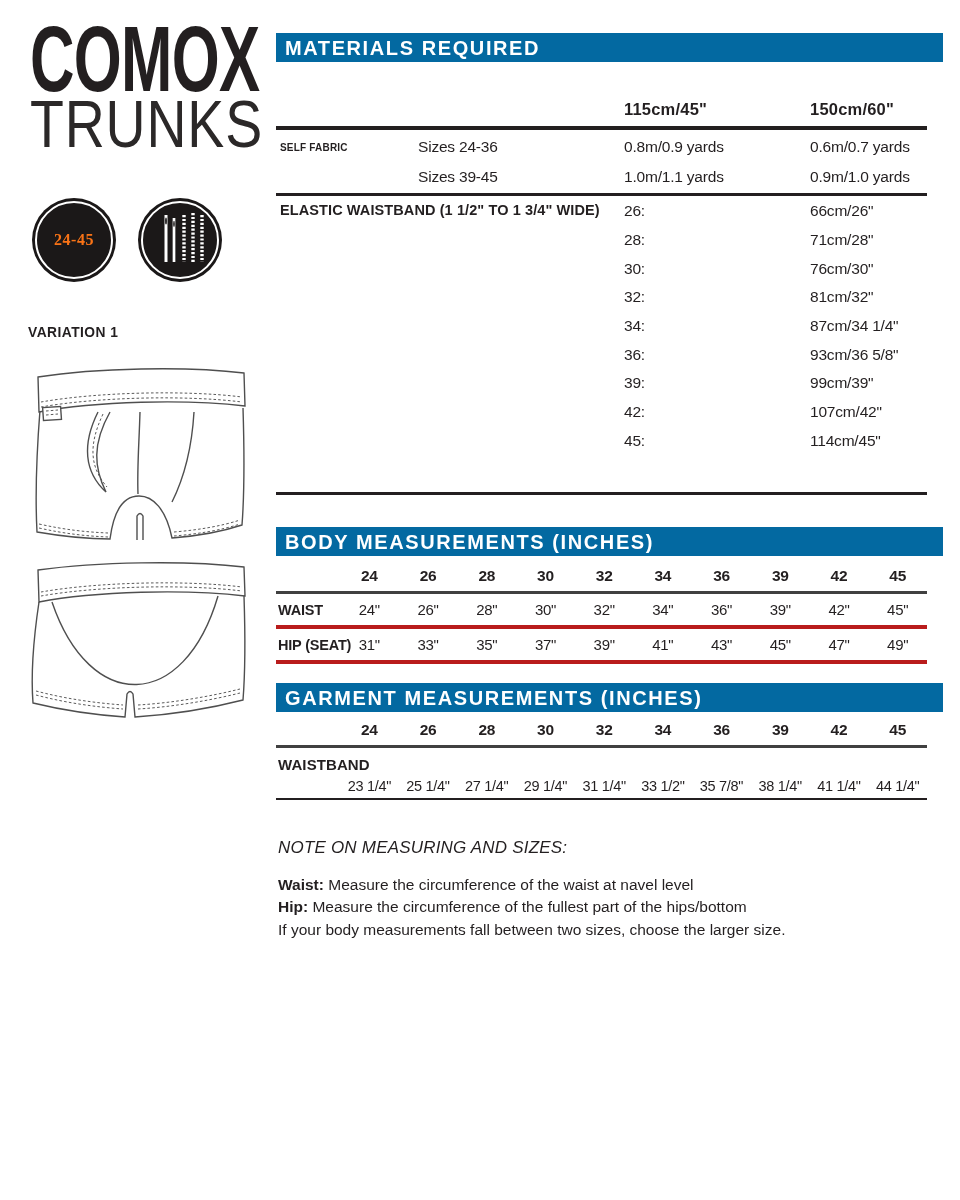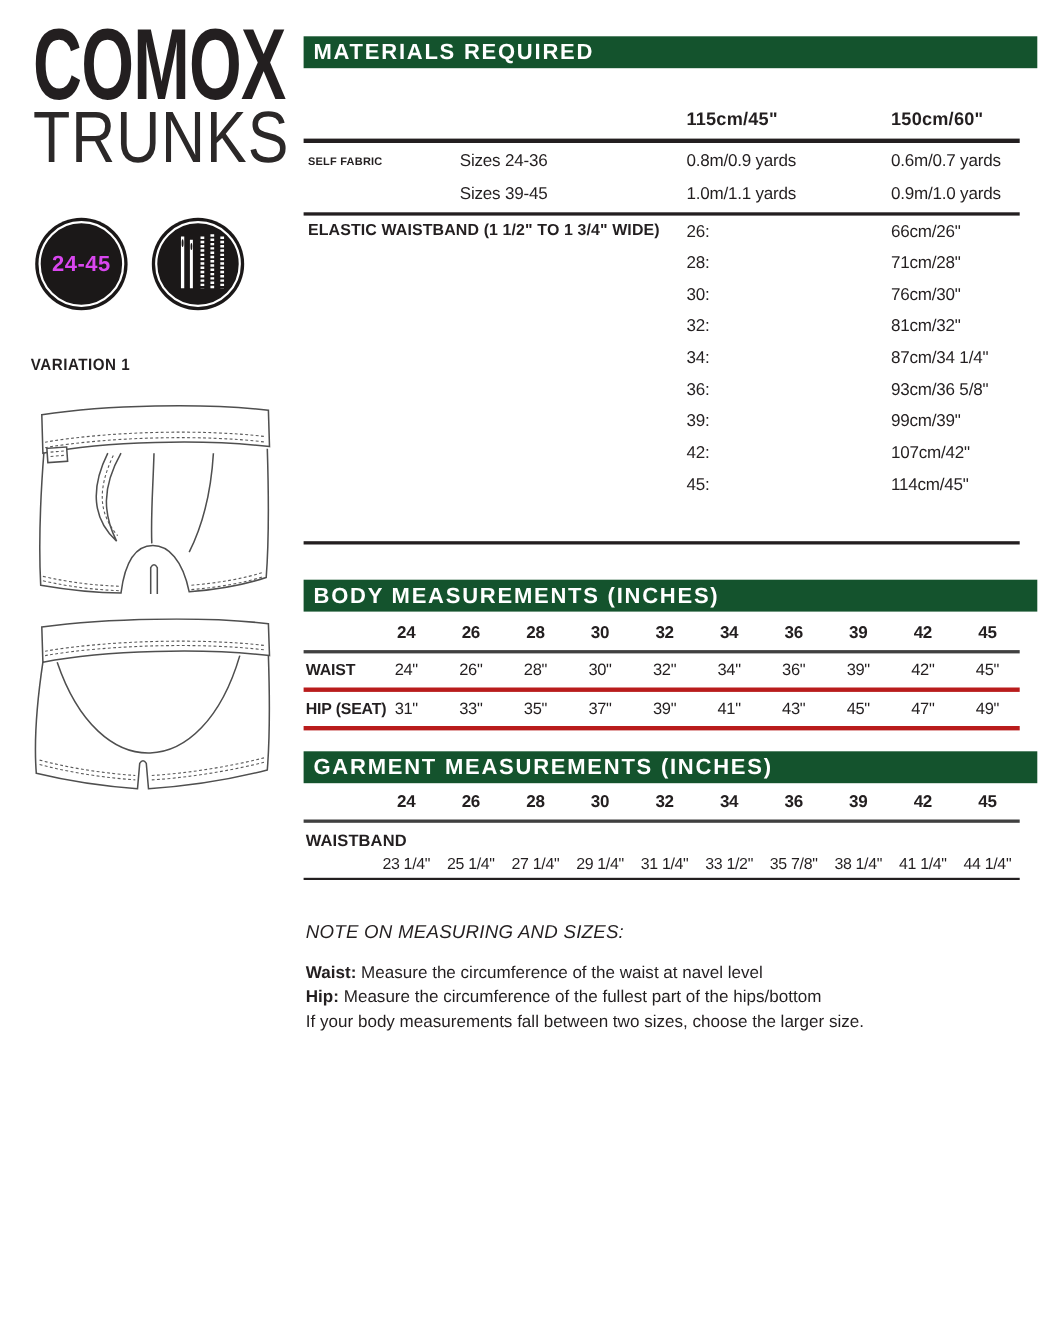--- a/index.html
+++ b/index.html
@@ -24,34 +24,34 @@
   }
   .badge::after{
     content:"";position:absolute;left:3px;top:3px;right:3px;bottom:3px;
     border:2px solid #fff;border-radius:50%;
   }
   .badge-size{left:32px;}
   .badge-needles{left:138px;}
   .badge-size .badge-text{
     position:absolute;left:0;top:0;width:100%;height:100%;
     display:flex;align-items:center;justify-content:center;
-    color:#d946ef;font-family:Liberation Sans, sans-serif;font-weight:bold;font-size:20px;
+    color:#f97316;font-family:Liberation Serif, serif;font-weight:bold;font-size:16px;
     letter-spacing:0.5px;
   }
   .badge svg{position:absolute;left:0;top:0;}
   .variation{
     position:absolute;left:28px;top:323px;font-size:15px;font-weight:bold;
     letter-spacing:0.5px;transform:scaleX(0.92);transform-origin:left top;white-space:nowrap;
   }
   .flat-front{position:absolute;left:26px;top:366px;}
   .flat-back{position:absolute;left:26px;top:562px;}
 
   
   .bar{
-    position:absolute;left:276px;width:667px;height:29px;background:#14532d;
+    position:absolute;left:276px;width:667px;height:29px;background:#0369a1;
     color:#fff;font-weight:bold;font-size:20px;letter-spacing:1.6px;
     line-height:30px;padding-left:9px;box-sizing:border-box;white-space:nowrap;
   }
   #bar-materials{top:33px;}
   #bar-body{top:527px;}
   #bar-garment{top:683px;}
 
   .rule{position:absolute;left:276px;width:651px;background:#231f20;}
 
   .mat-headrow{

